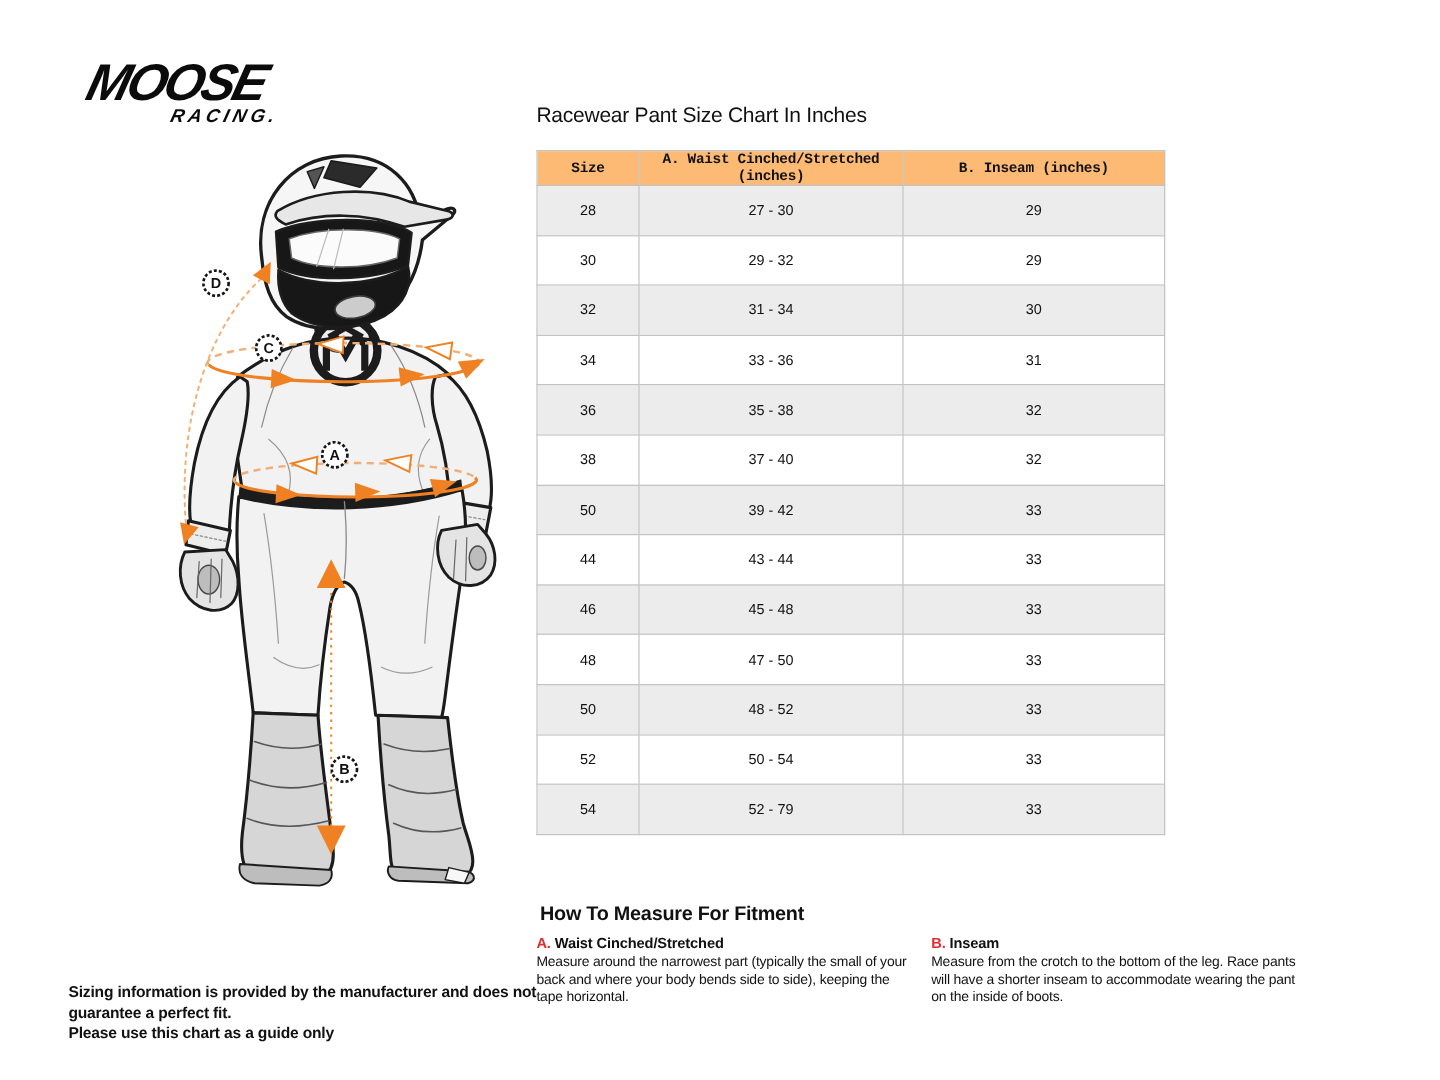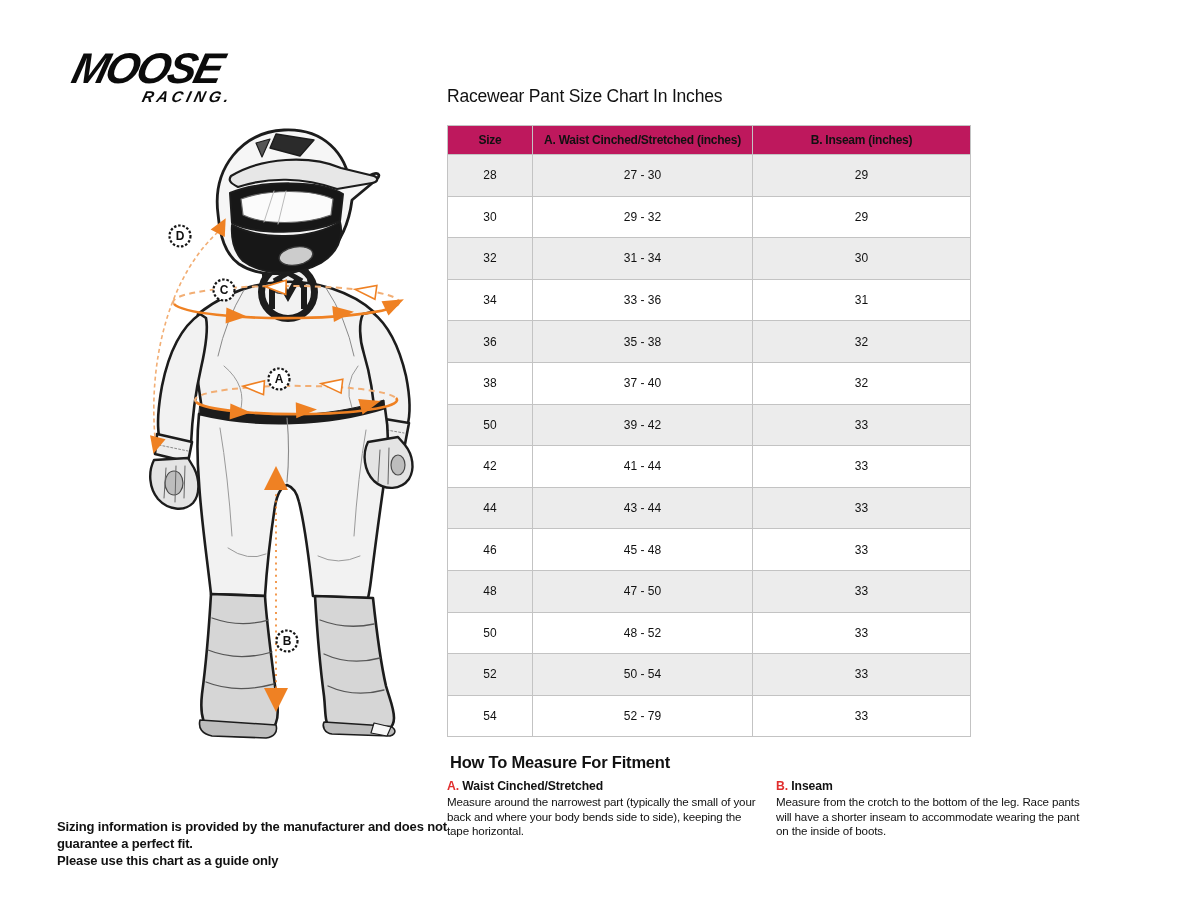--- a/index.html
+++ b/index.html
@@ -17,21 +17,21 @@
   .figure{position:absolute;left:128px;top:116px;width:312px;height:644px;}
 
   
   .chart-title{position:absolute;left:447px;top:86px;margin:0;
     font-size:17.5px;font-weight:normal;letter-spacing:-0.2px;}
   .size-table{position:absolute;left:447px;top:125px;width:523px;
     border-collapse:collapse;table-layout:fixed;border:1.5px solid #999;}
   .size-table th,.size-table td{
     border:1px solid #c3c3c3;text-align:center;vertical-align:middle;
     font-size:12px;padding:0;}
-  .size-table thead th{background:#be185d;height:28px;font-weight:bold;letter-spacing:-0.25px;}
+  .size-table thead th{background:#fdba74;height:28px;font-weight:bold;letter-spacing:-0.25px;font-family:Liberation Mono, monospace;}
   .size-table tbody td{height:40.6px;background:#ffffff;}
   .size-table tbody tr:nth-child(odd) td{background:#ececec;}
   .col-size{width:85px;}.col-waist{width:220px;}.col-inseam{width:218px;}
 
   
   .howto-heading{position:absolute;left:447px;top:750px;margin:3px;
     font-size:16.5px;font-weight:bold;letter-spacing:-0.2px;}
   .measure-col{position:absolute;top:779px;}
   .measure-col.a{left:447px;width:312px;}
   .measure-col.b{left:776px;width:316px;}
@@ -221,25 +221,20 @@
         <td>38</td>
         <td>37 - 40</td>
         <td>32</td>
       </tr>
       <tr>
         <td>50</td>
         <td>39 - 42</td>
         <td>33</td>
       </tr>
       <tr>
-        <td>42</td>
-        <td>41 - 44</td>
-        <td>33</td>
-      </tr>
-      <tr>
         <td>44</td>
         <td>43 - 44</td>
         <td>33</td>
       </tr>
       <tr>
         <td>46</td>
         <td>45 - 48</td>
         <td>33</td>
       </tr>
       <tr>

